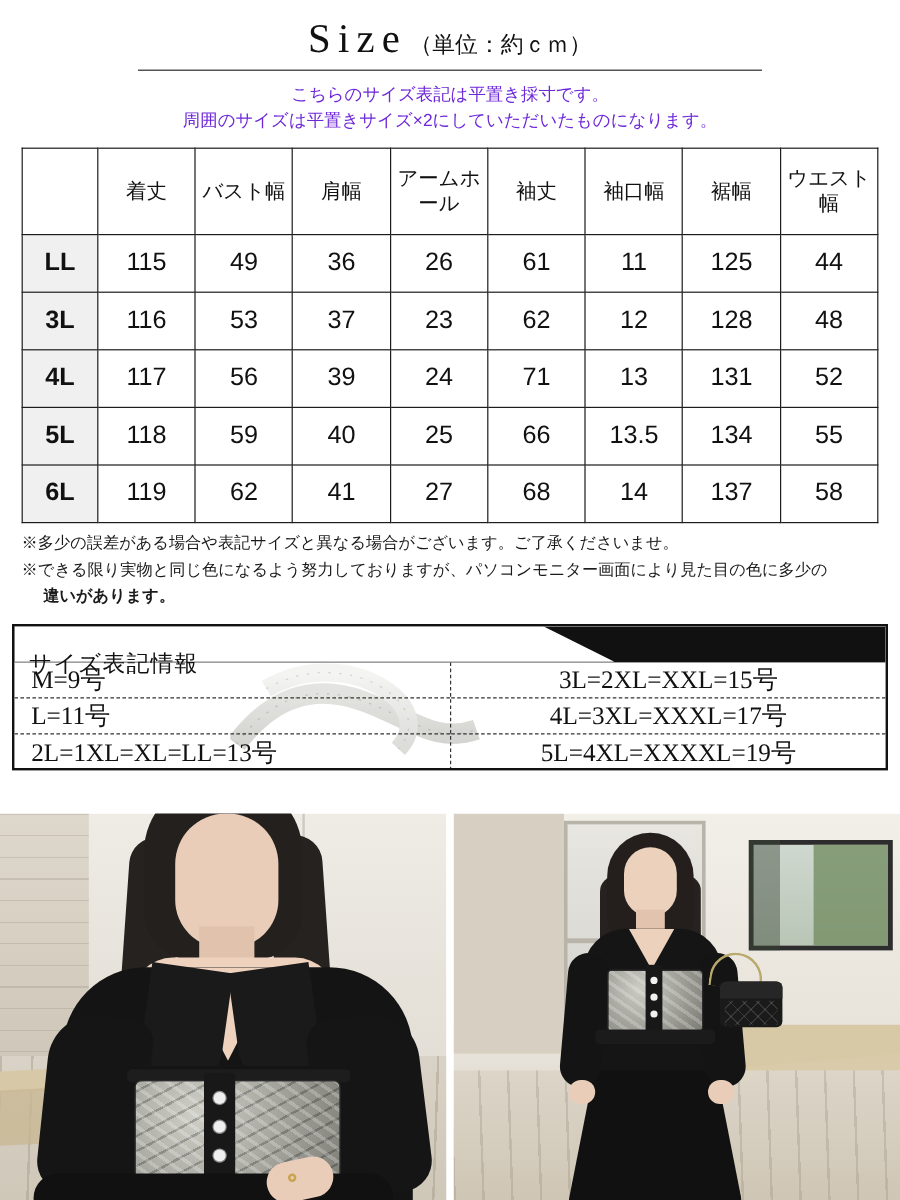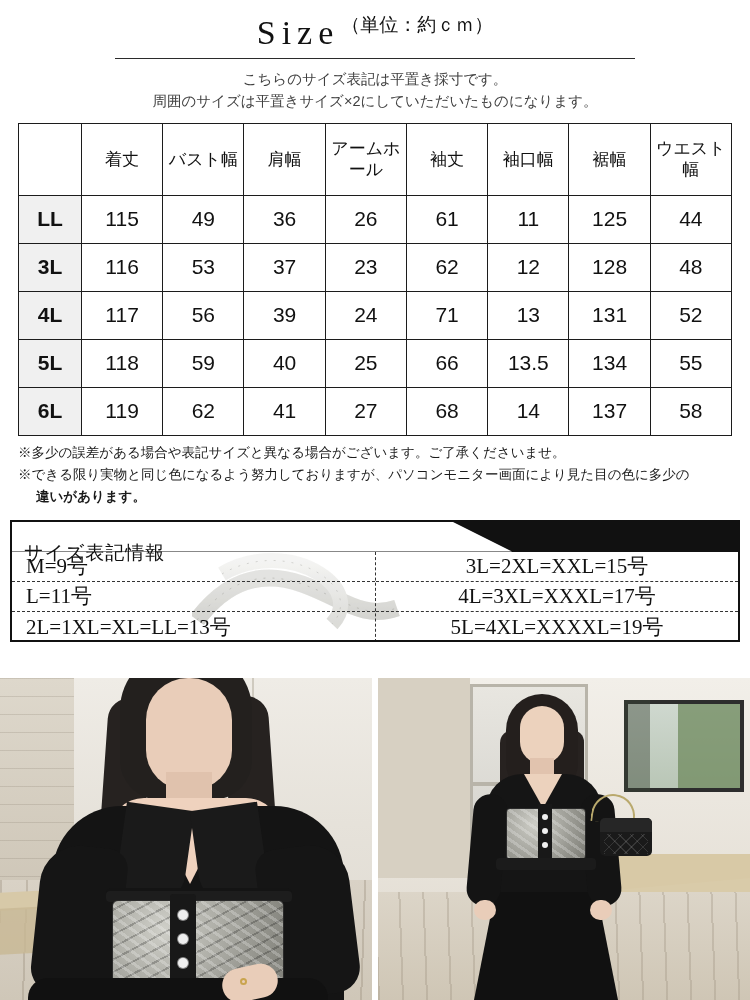--- a/index.html
+++ b/index.html
@@ -13,21 +13,21 @@
   }
   .page { position: relative; width: 750px; height: 1000px; }
 
   
   .header {
     text-align: center;
     padding-top: 14px;
   }
   .title-row {
     display: flex;
-    align-items: flex-start;
+    align-items: flex-end;
     justify-content: center;
     gap: 2px;
   }
   .title-main {
     font-size: 34px;
     letter-spacing: 6px;
     font-family: "Liberation Serif", serif;
     font-weight: 400;
   }
   .title-unit {
@@ -41,21 +41,21 @@
     width: 520px;
     height: 1px;
     background: #2b2b2b;
     margin: 6px auto 0;
   }
   .subline {
     font-size: 14.5px;
     font-family: "Liberation Sans", sans-serif;
     margin-top: 9px;
     line-height: 1.55;
-    color: #404040;
+    color: #6d28d9;
   }
 
   
   .size-table-wrap {
     padding: 0 18px;
     margin-top: 10px;
   }
   table.size {
     border-collapse: collapse;
     width: 714px;

